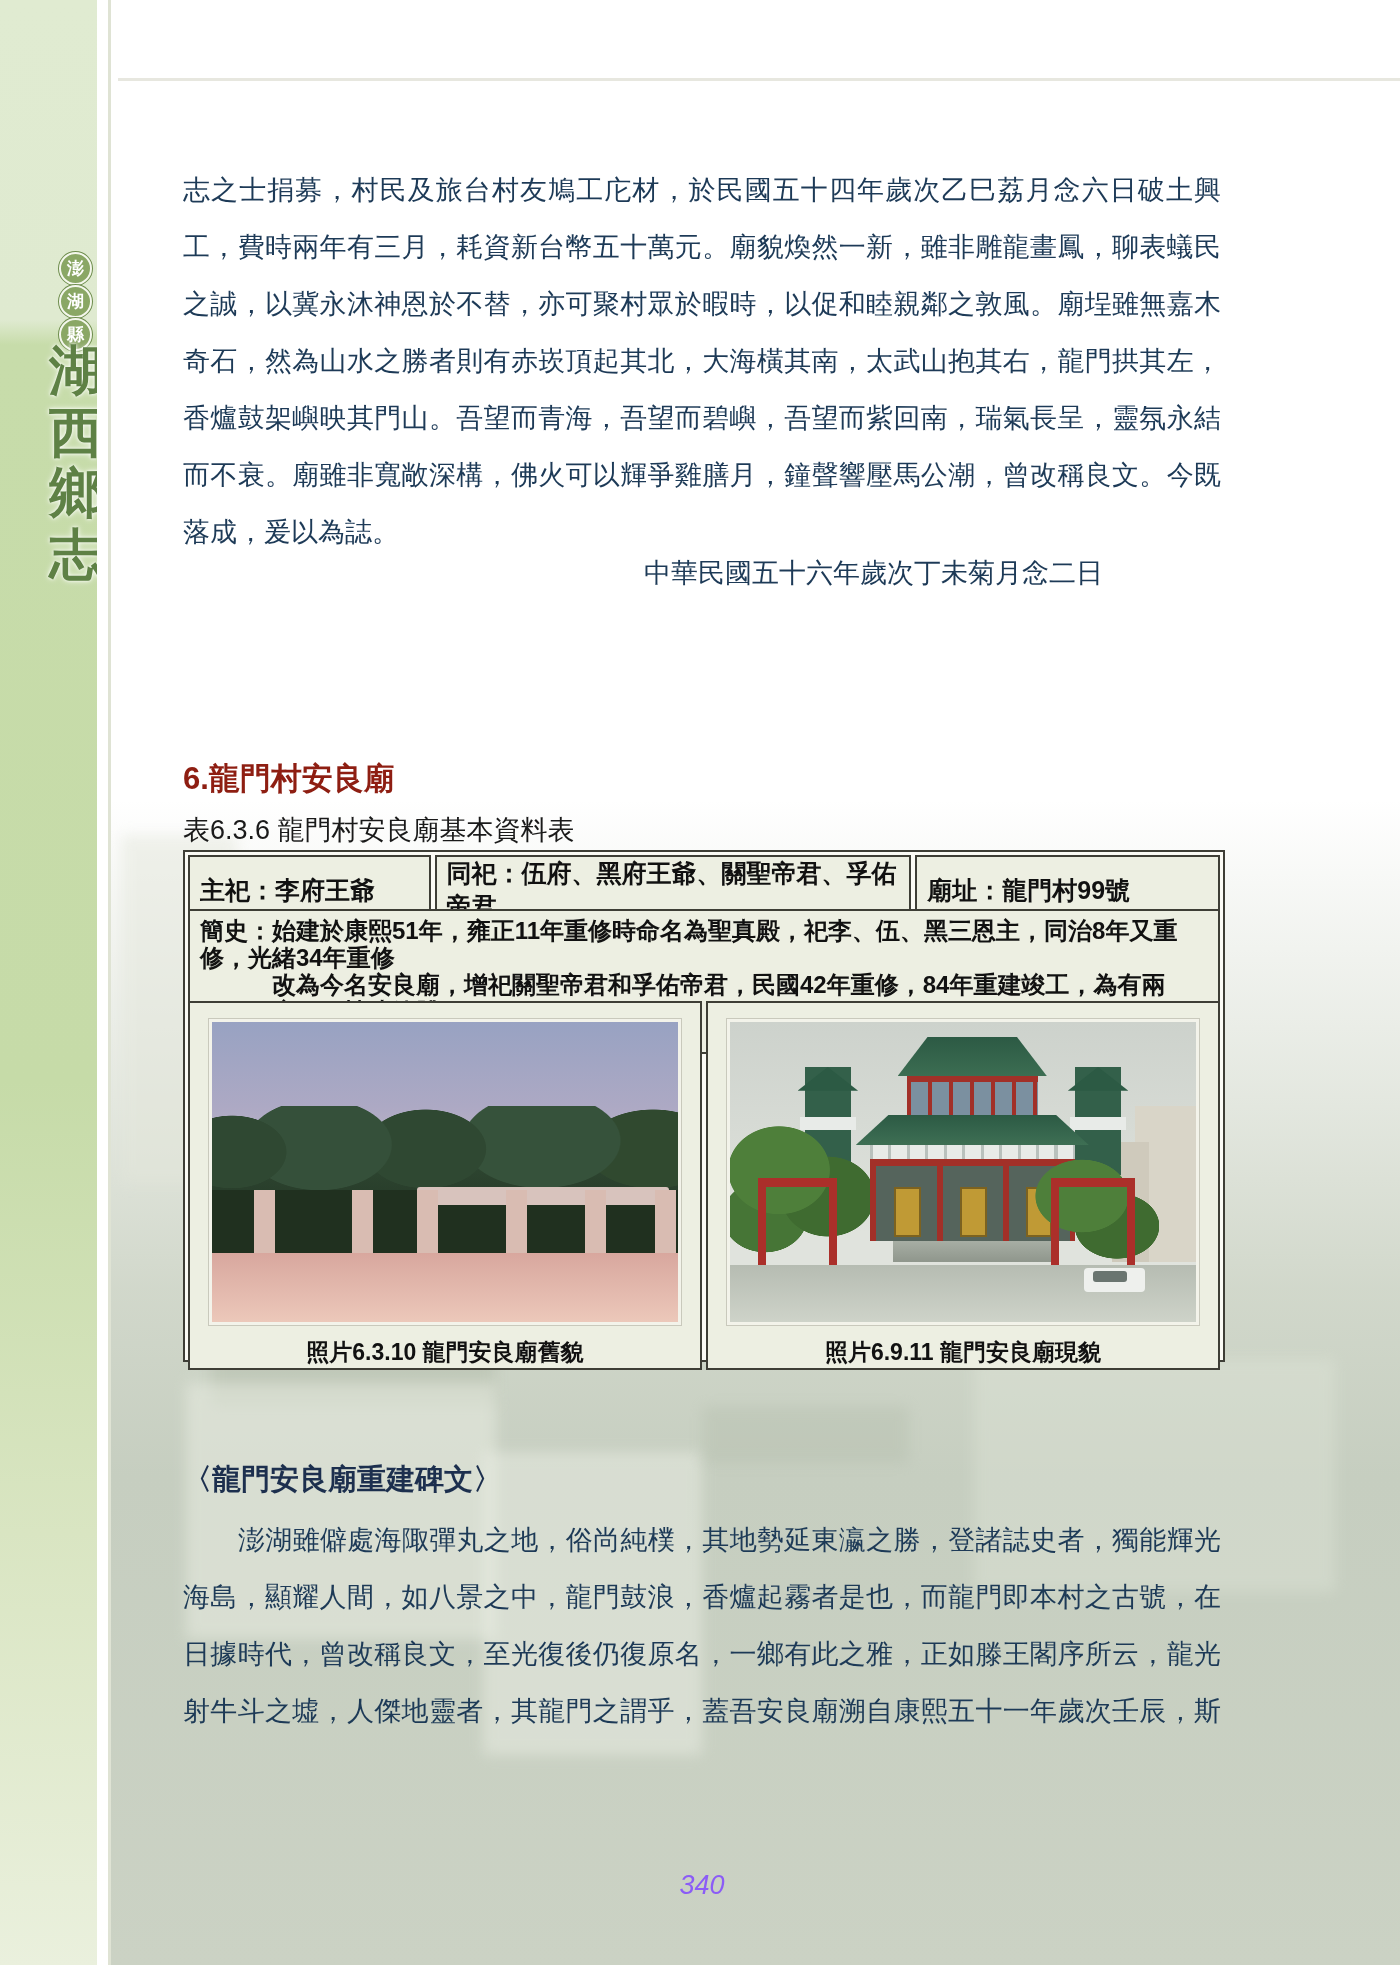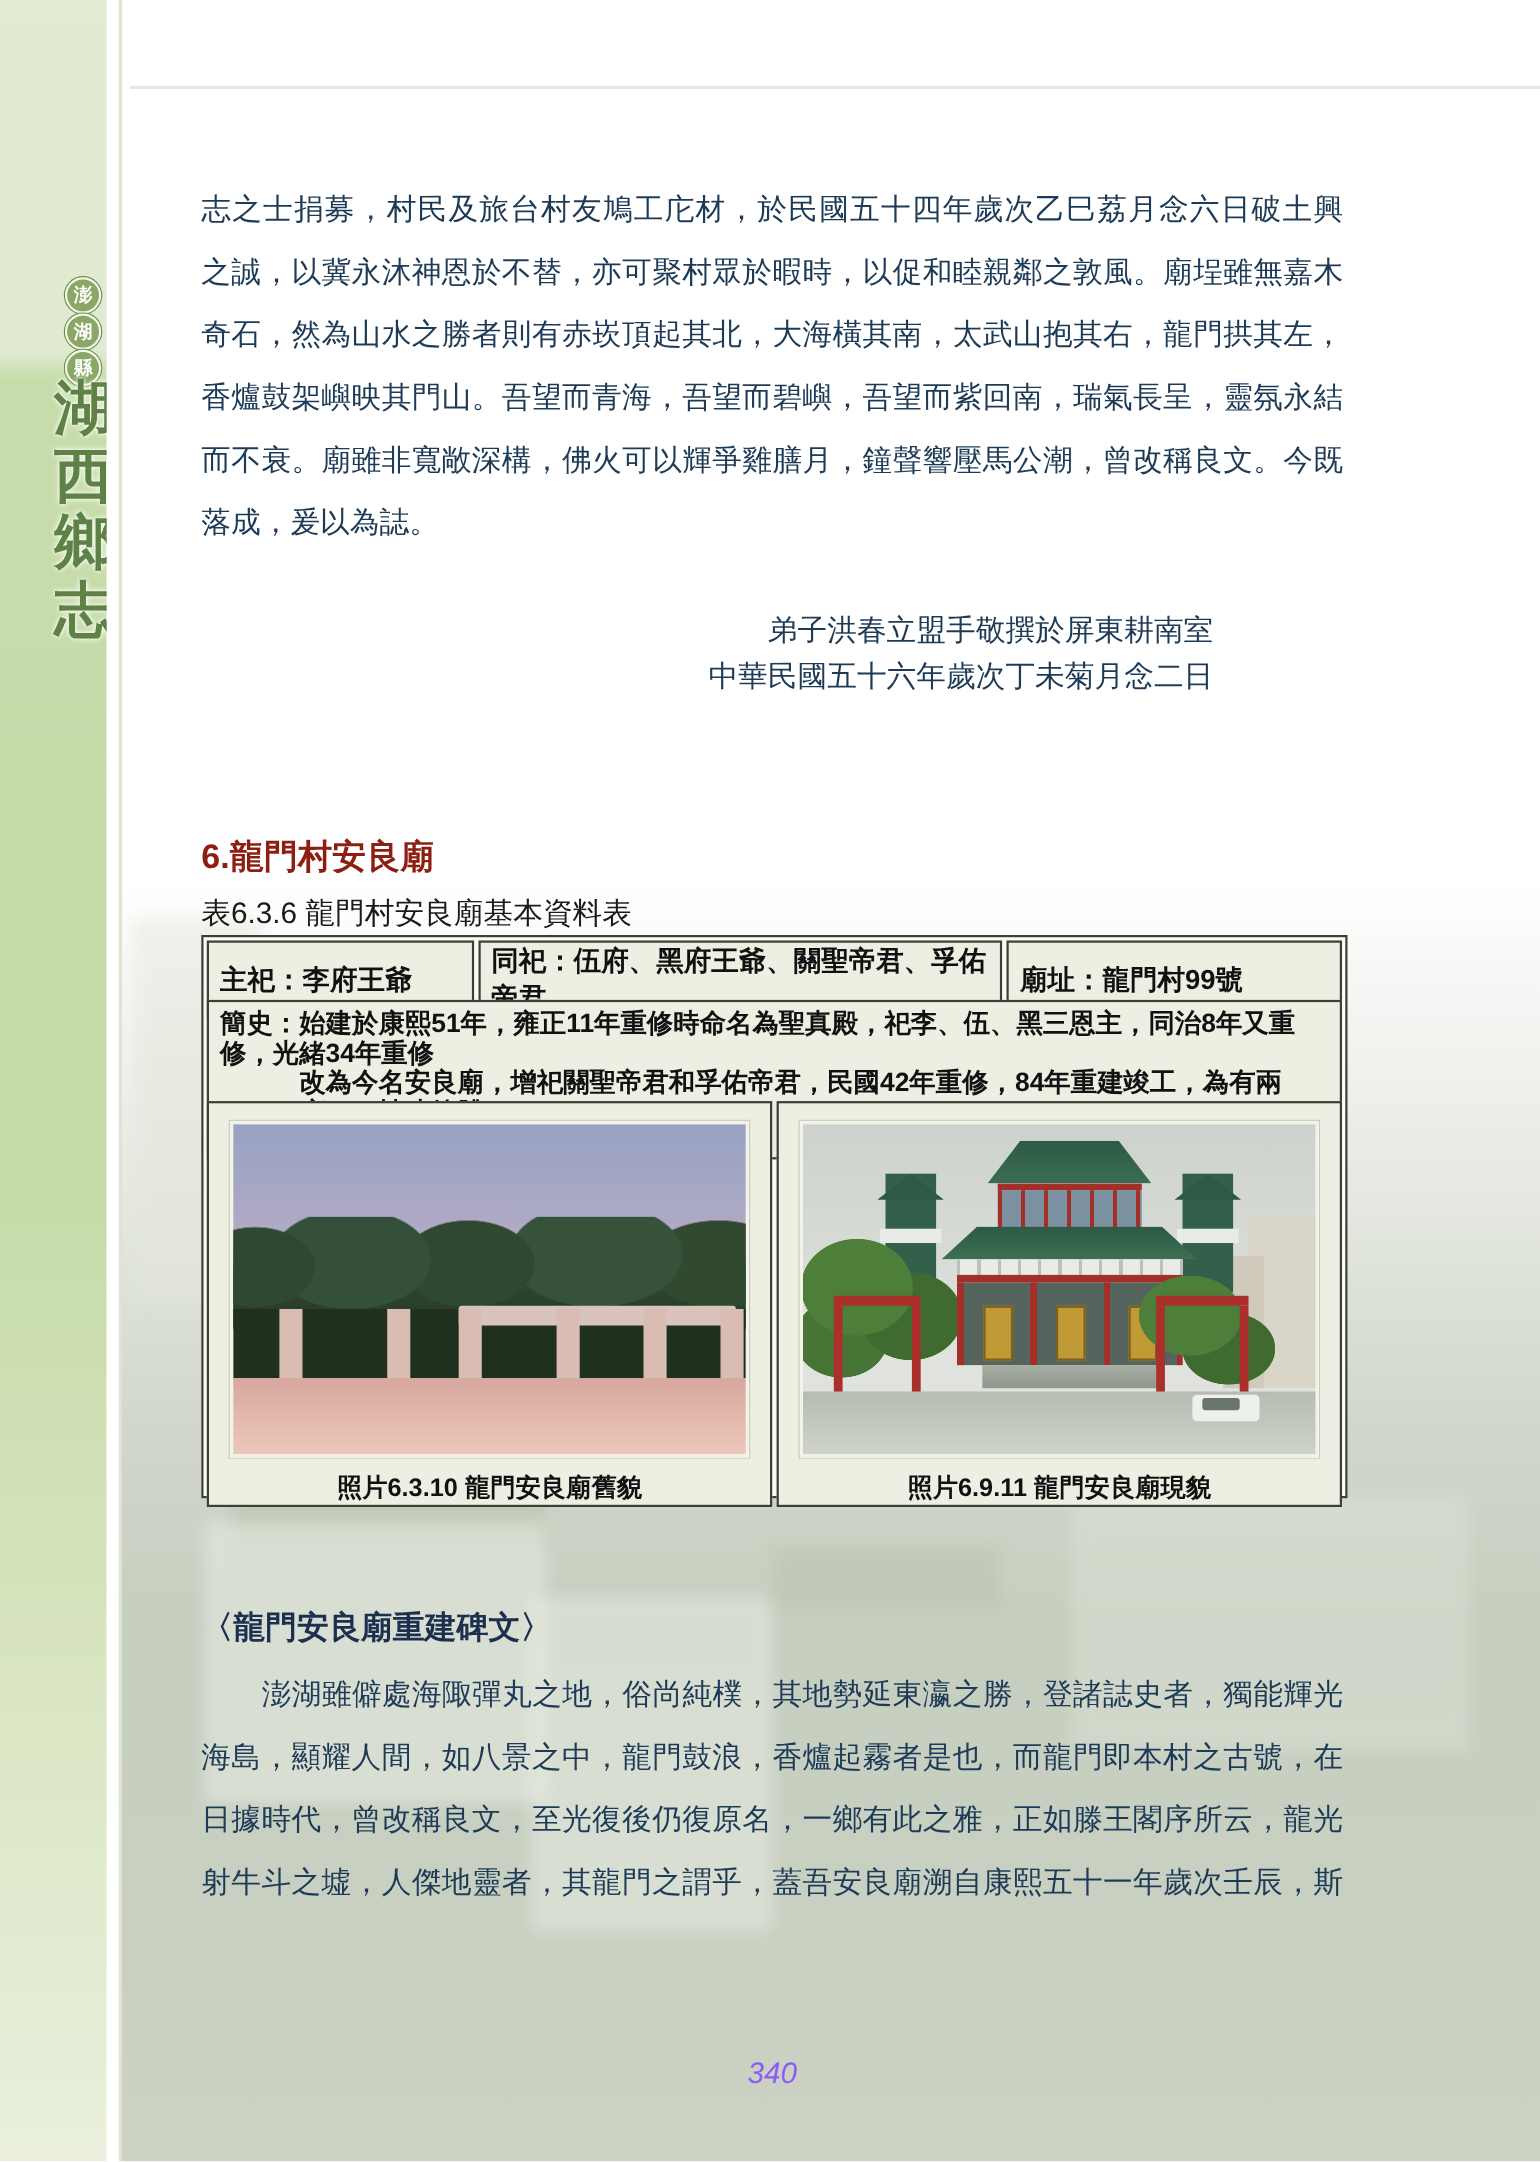--- a/index.html
+++ b/index.html
@@ -156,28 +156,28 @@
   </div>
   <div class="white-gap"></div>
   <div class="thin-vline"></div>
 
   <div class="header-rule"></div>
 
   <div class="content">
 
     <div class="para1">
       <div class="kai-line">志之士捐募，村民及旅台村友鳩工庀材，於民國五十四年歲次乙巳荔月念六日破土興</div>
+      <div class="kai-line">工，費時兩年有三月，耗資新台幣五十萬元。廟貌煥然一新，雖非雕龍畫鳳，聊表蟻民</div>
       <div class="kai-line">之誠，以冀永沐神恩於不替，亦可聚村眾於暇時，以促和睦親鄰之敦風。廟埕雖無嘉木</div>
       <div class="kai-line">奇石，然為山水之勝者則有赤崁頂起其北，大海橫其南，太武山抱其右，龍門拱其左，</div>
       <div class="kai-line">香爐鼓架嶼映其門山。吾望而青海，吾望而碧嶼，吾望而紫回南，瑞氣長呈，靈氛永結</div>
       <div class="kai-line">而不衰。廟雖非寬敞深構，佛火可以輝爭雞膳月，鐘聲響壓馬公潮，曾改稱良文。今既</div>
       <div class="kai-line kai-last">落成，爰以為誌。</div>
     </div>
     <div class="sign-block">
-      <div class="sig-line">弟子洪春立盟手敬撰於屏東耕南室</div>
       <div class="sig-line">中華民國五十六年歲次丁未菊月念二日</div>
     </div>
 
     <div class="section-heading">6.龍門村安良廟</div>
     <div class="table-title">表6.3.6 龍門村安良廟基本資料表</div>
 
     <div class="info-table">
       <div class="trow trow1">
         <div class="cell">主祀：李府王爺</div>
         <div class="cell">同祀：伍府、黑府王爺、關聖帝君、孚佑帝君</div>

